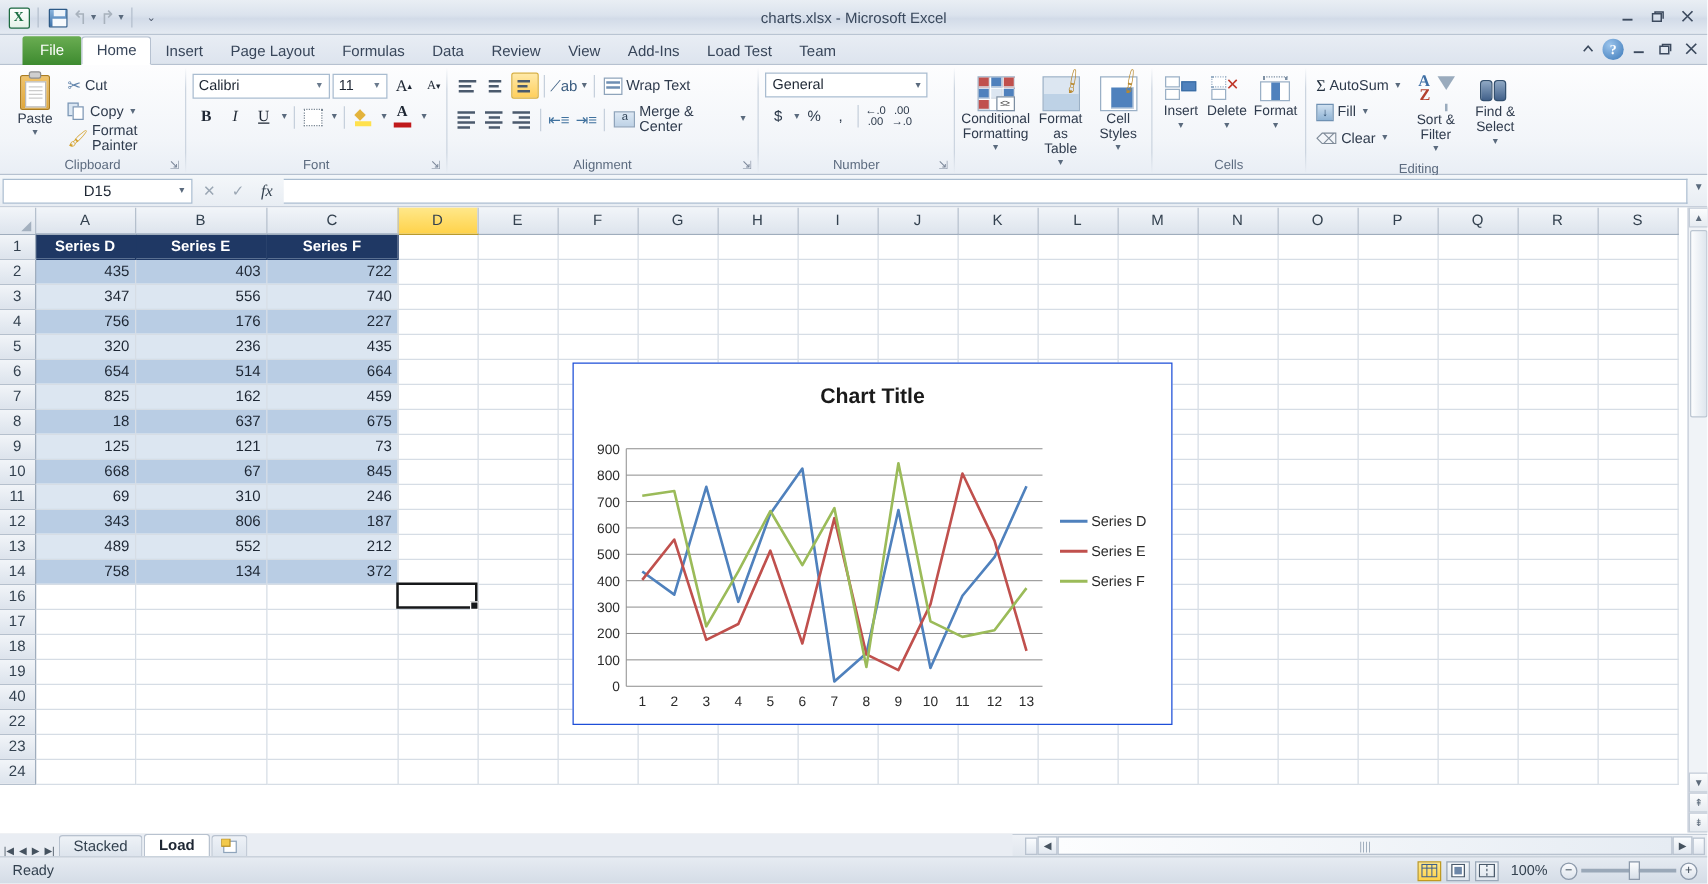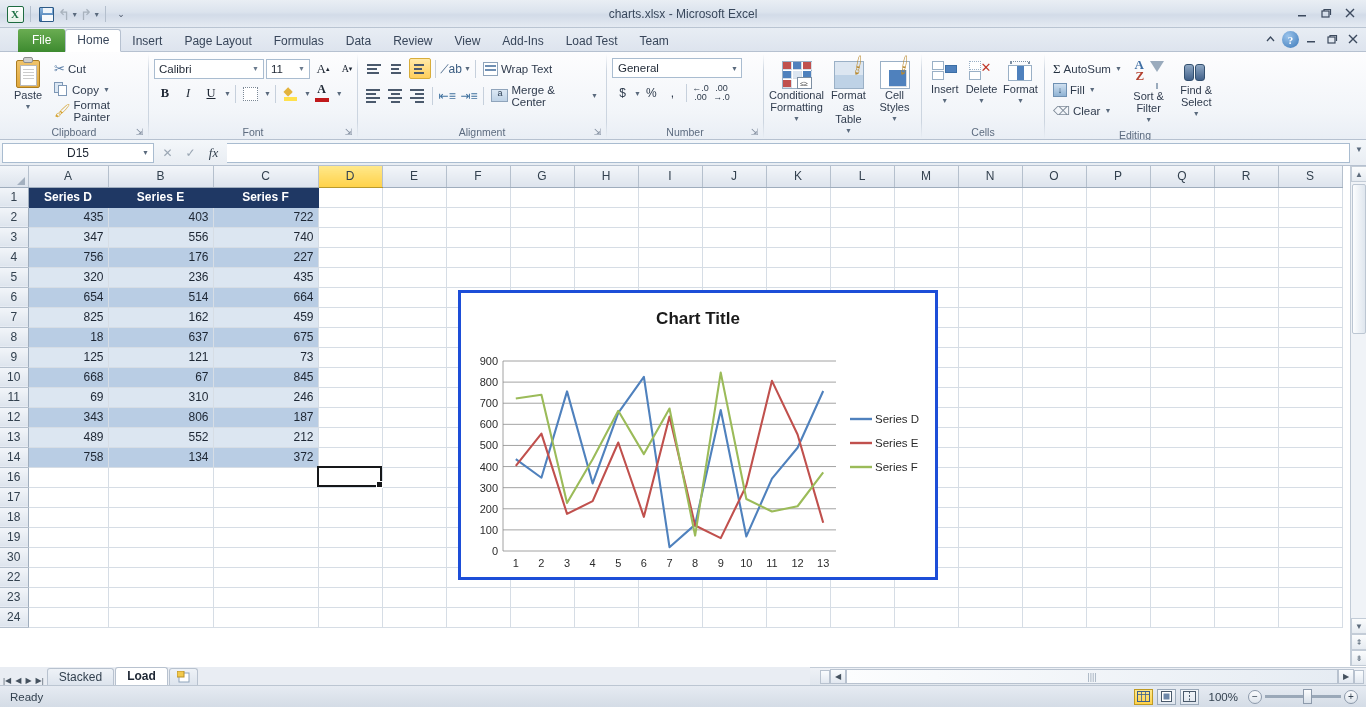--- a/index.html
+++ b/index.html
@@ -237,21 +237,21 @@
   .selbox {
     position:absolute; border:2px solid #16181a; pointer-events:none; z-index:5;
   }
   .selbox::after {
     content:""; position:absolute; right:-3px; bottom:-3px; width:5px; height:5px;
     background:#16181a; border:1px solid #fff;
   }
 
   
   .chartobj {
-    position:absolute; background:#fff; border:3px solid #1d4ed8; z-index:4;
+    position:absolute; background:#fff; border:1px solid #1d4ed8; z-index:4;
   }
   .chart-title { text-align:center; font-size:17px; font-weight:bold; color:#1a1a1a; }
 
   
   .vscroll {
     position:absolute; right:0; top:166px; width:16px; height:500px;
     background:#f0f3f7; border-left:1px solid #c3ccd7;
   }
   .vsb-btn { width:16px; height:16px; display:flex; align-items:center; justify-content:center; font-size:8px; color:#5d6b7b; background:linear-gradient(to bottom,#fbfcfd,#e6ebf1); border:1px solid #c3ccd7;}
   .vsb-thumb { position:absolute; left:1px; top:18px; width:14px; height:150px; background:linear-gradient(to right,#fcfdfe,#dfe6ee); border:1px solid #bcc6d2; border-radius:2px;}
@@ -1108,21 +1108,21 @@
             <td class="cell" style="width: 64px;"></td>
             <td class="cell" style="width: 64px;"></td>
             <td class="cell" style="width: 64px;"></td>
             <td class="cell" style="width: 64px;"></td>
             <td class="cell" style="width: 64px;"></td>
             <td class="cell" style="width: 64px;"></td>
             <td class="cell" style="width: 64px;"></td>
             <td class="cell" style="width: 64px;"></td>
           </tr>
           <tr>
-            <td class="rhd">30</td>
+            <td class="rhd">40</td>
             <td class="cell" style="width: 80px;"></td>
             <td class="cell" style="width: 105px;"></td>
             <td class="cell" style="width: 105px;"></td>
             <td class="cell" style="width: 64px;"></td>
             <td class="cell" style="width: 64px;"></td>
             <td class="cell" style="width: 64px;"></td>
             <td class="cell" style="width: 64px;"></td>
             <td class="cell" style="width: 64px;"></td>
             <td class="cell" style="width: 64px;"></td>
             <td class="cell" style="width: 64px;"></td>

